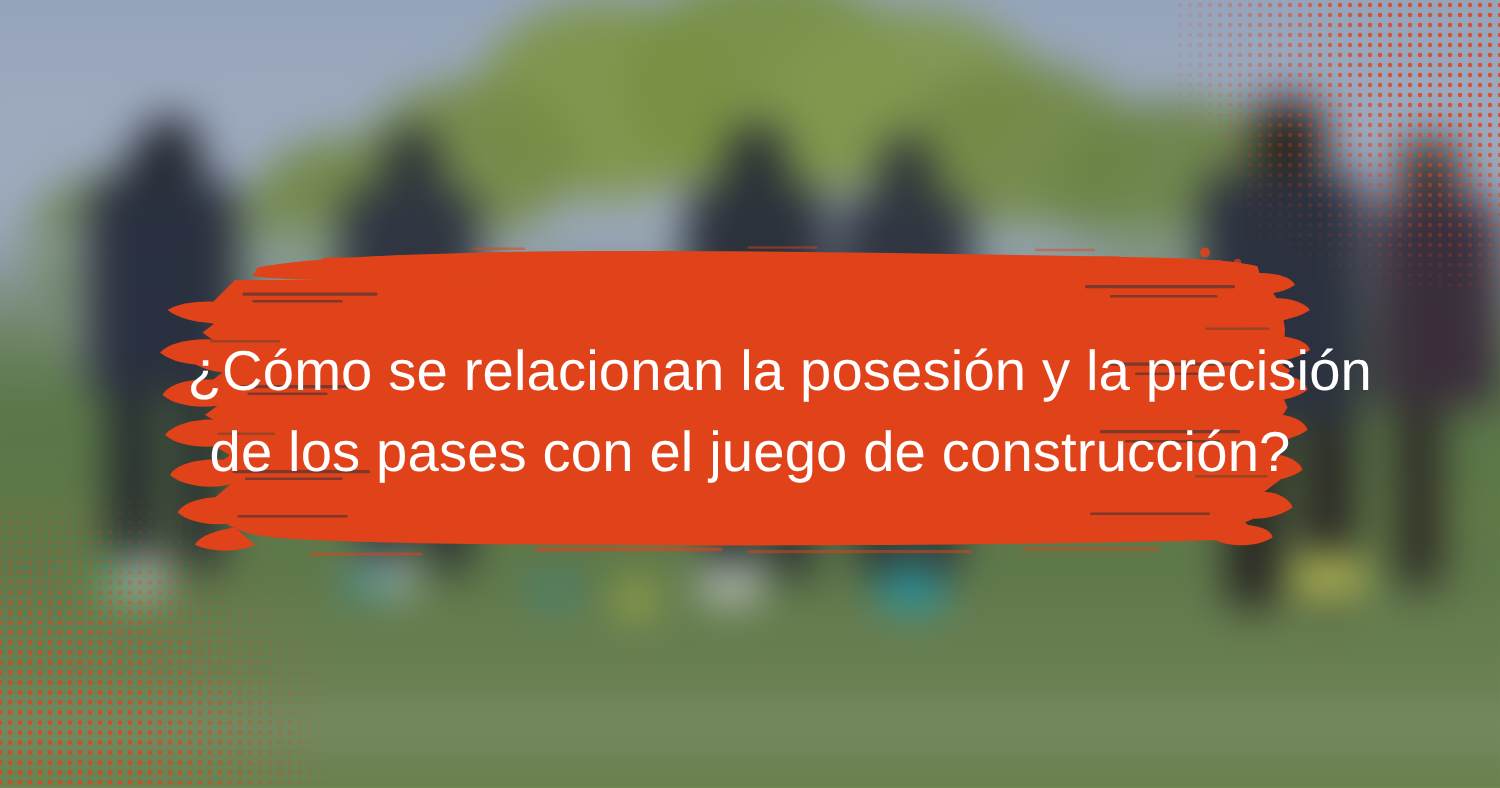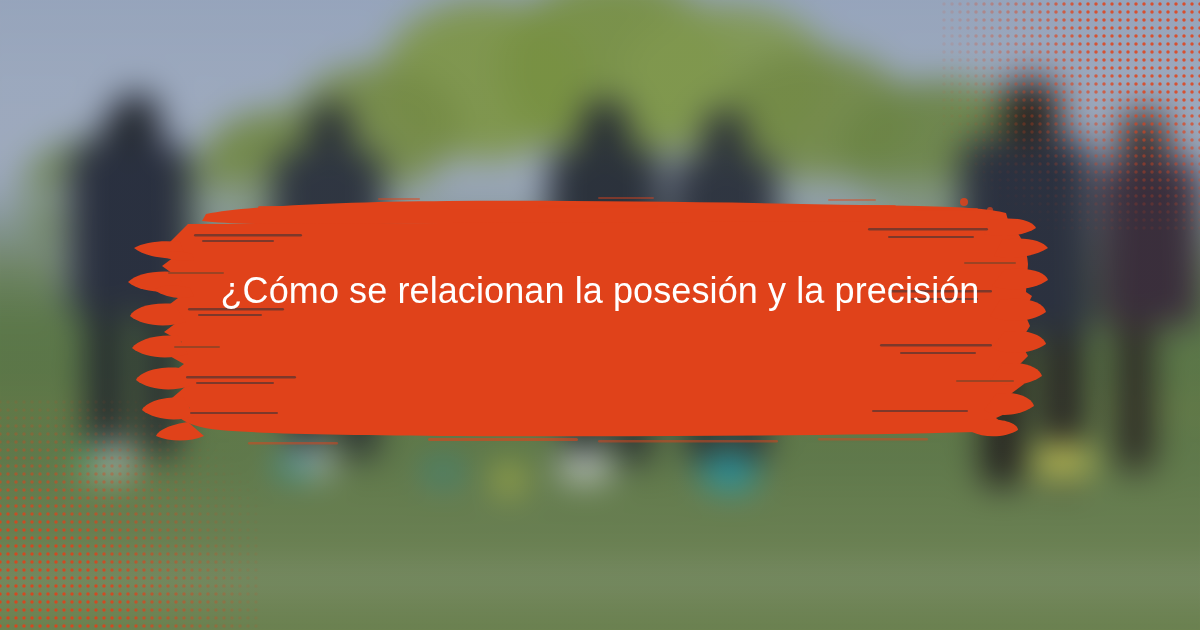--- a/index.html
+++ b/index.html
@@ -147,21 +147,21 @@
   .brush-svg { display:block; width:100%; height:100%; }
 
   
   .headline {
     position:absolute;
     left:150px; top:265px;
     width:900px;
     text-align:center;
     color:#ffffff;
     font-family:"Liberation Sans", sans-serif;
-    font-size:36px;
+    font-size:45px;
     font-weight:400;
     line-height:1.44;
     letter-spacing:.1px;
     text-rendering:optimizeLegibility;
   }
   .headline .ln { display:block; white-space:nowrap; }
 </style>
 </head>
 <body>
 
@@ -363,15 +363,16 @@
         <rect x="40" y="92" width="56" height="2" rx="1"></rect>
         <rect x="46" y="166" width="46" height="2" rx="1"></rect>
         <rect x="836" y="82" width="52" height="2" rx="1"></rect>
         <rect x="828" y="200" width="58" height="2" rx="1"></rect>
       </g>
     </svg>
   </div>
 
   <div class="headline">
     <span class="ln">¿Cómo se relacionan la posesión y la precisión</span>
+    <span class="ln">de los pases con el juego de construcción?</span>
   </div>
 
 </div>
 
 </body></html>

